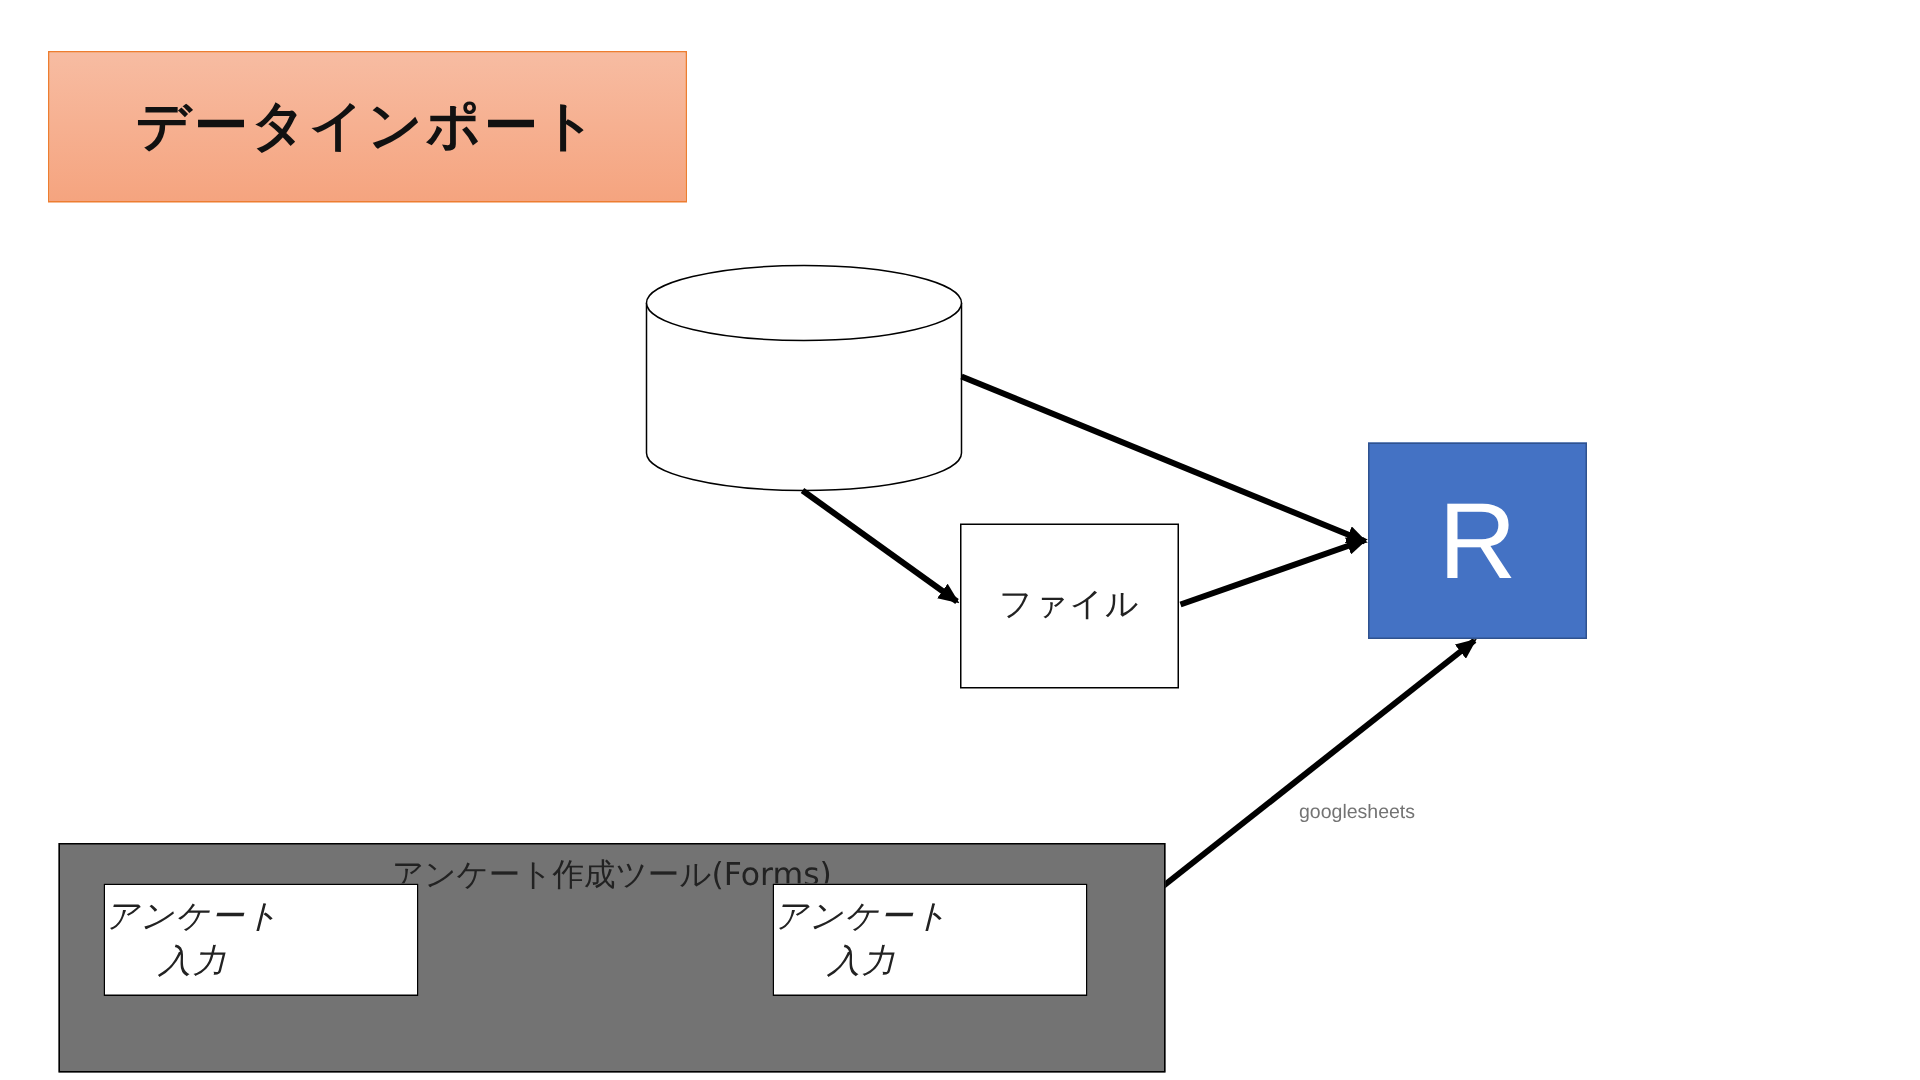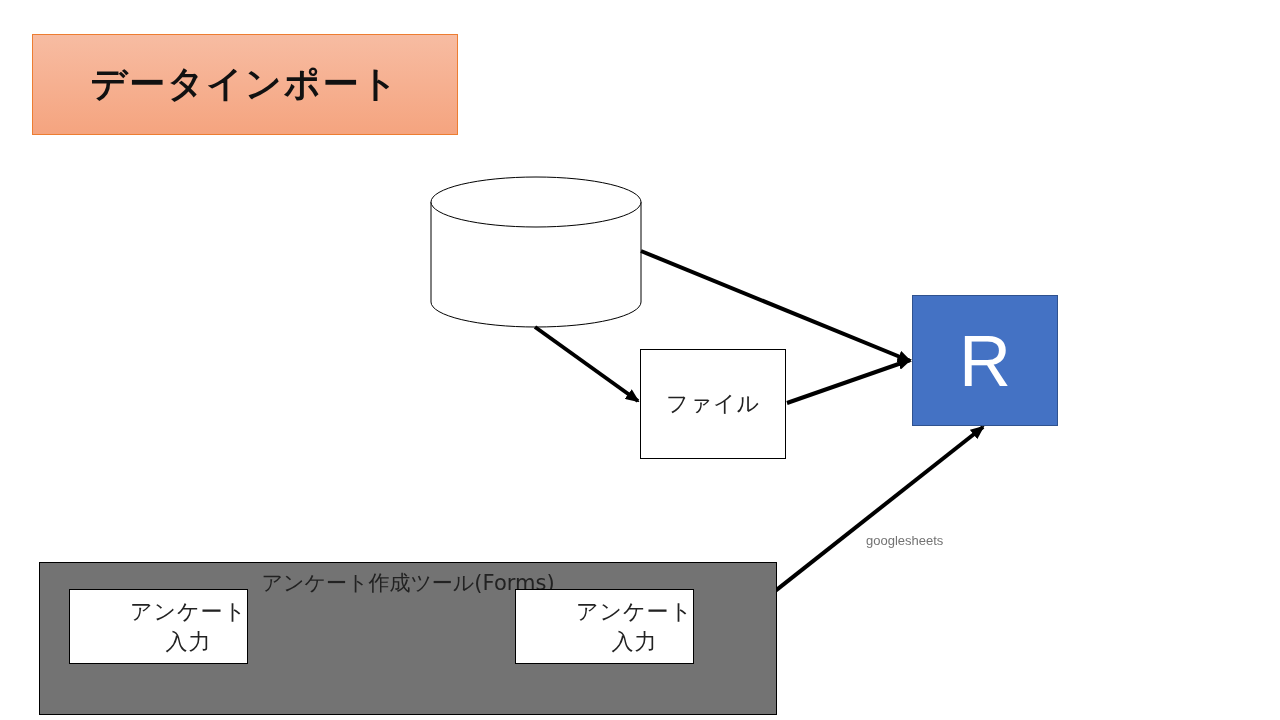--- a/index.html
+++ b/index.html
@@ -11,22 +11,22 @@
     display:flex; align-items:center; justify-content:center; }
   .title-text { font-size:36px; color:#111; letter-spacing:2px;font-weight:bold; }
   .node-text { font-size:22px; color:#222; text-align:center; line-height:30px; letter-spacing:1px; }
   .file-box { left:640px; top:349px; width:146px; height:110px; border:1px solid #000; background:#fff;
     display:flex; align-items:center; justify-content:center; }
   .r-box { left:912px; top:295px; width:146px; height:131px; background:#4472c4; border:1px solid #2f528f;
     display:flex; align-items:center; justify-content:center; }
   .r-text { color:#fff; font-size:72px; font-family:"Liberation Sans", sans-serif; }
   .group-box { left:39px; top:533px; width:738px; height:153px; border:1px solid #000; background:#737373;margin-top:29px; }
   .group-title { position:absolute; left:0; right:0; top:6px; text-align:center; font-size:21px; color:#222; }
-  .survey-box { width:179px; height:75px; border:1px solid #000; background:#fff;
-    display:flex; align-items:center; justify-content:flex-end; }
+  .survey-box { width:210px; height:75px; border:1px solid #000; background:#fff;
+    display:flex; align-items:center; justify-content:flex-start;font-style:italic; }
   .s1 { left:69px; top:589px; }
   .s2 { left:515px; top:589px; }
   .gs-label { left:866px; top:533px; font-size:13px; font-family:"Liberation Sans", sans-serif; color:#737373; }
   .db-text { left:431px; top:232px; width:210px; }
   svg.overlay { position:absolute; left:0; top:0; }
 </style>
 </head>
 <body>
 
 <div class="abs title-box">

